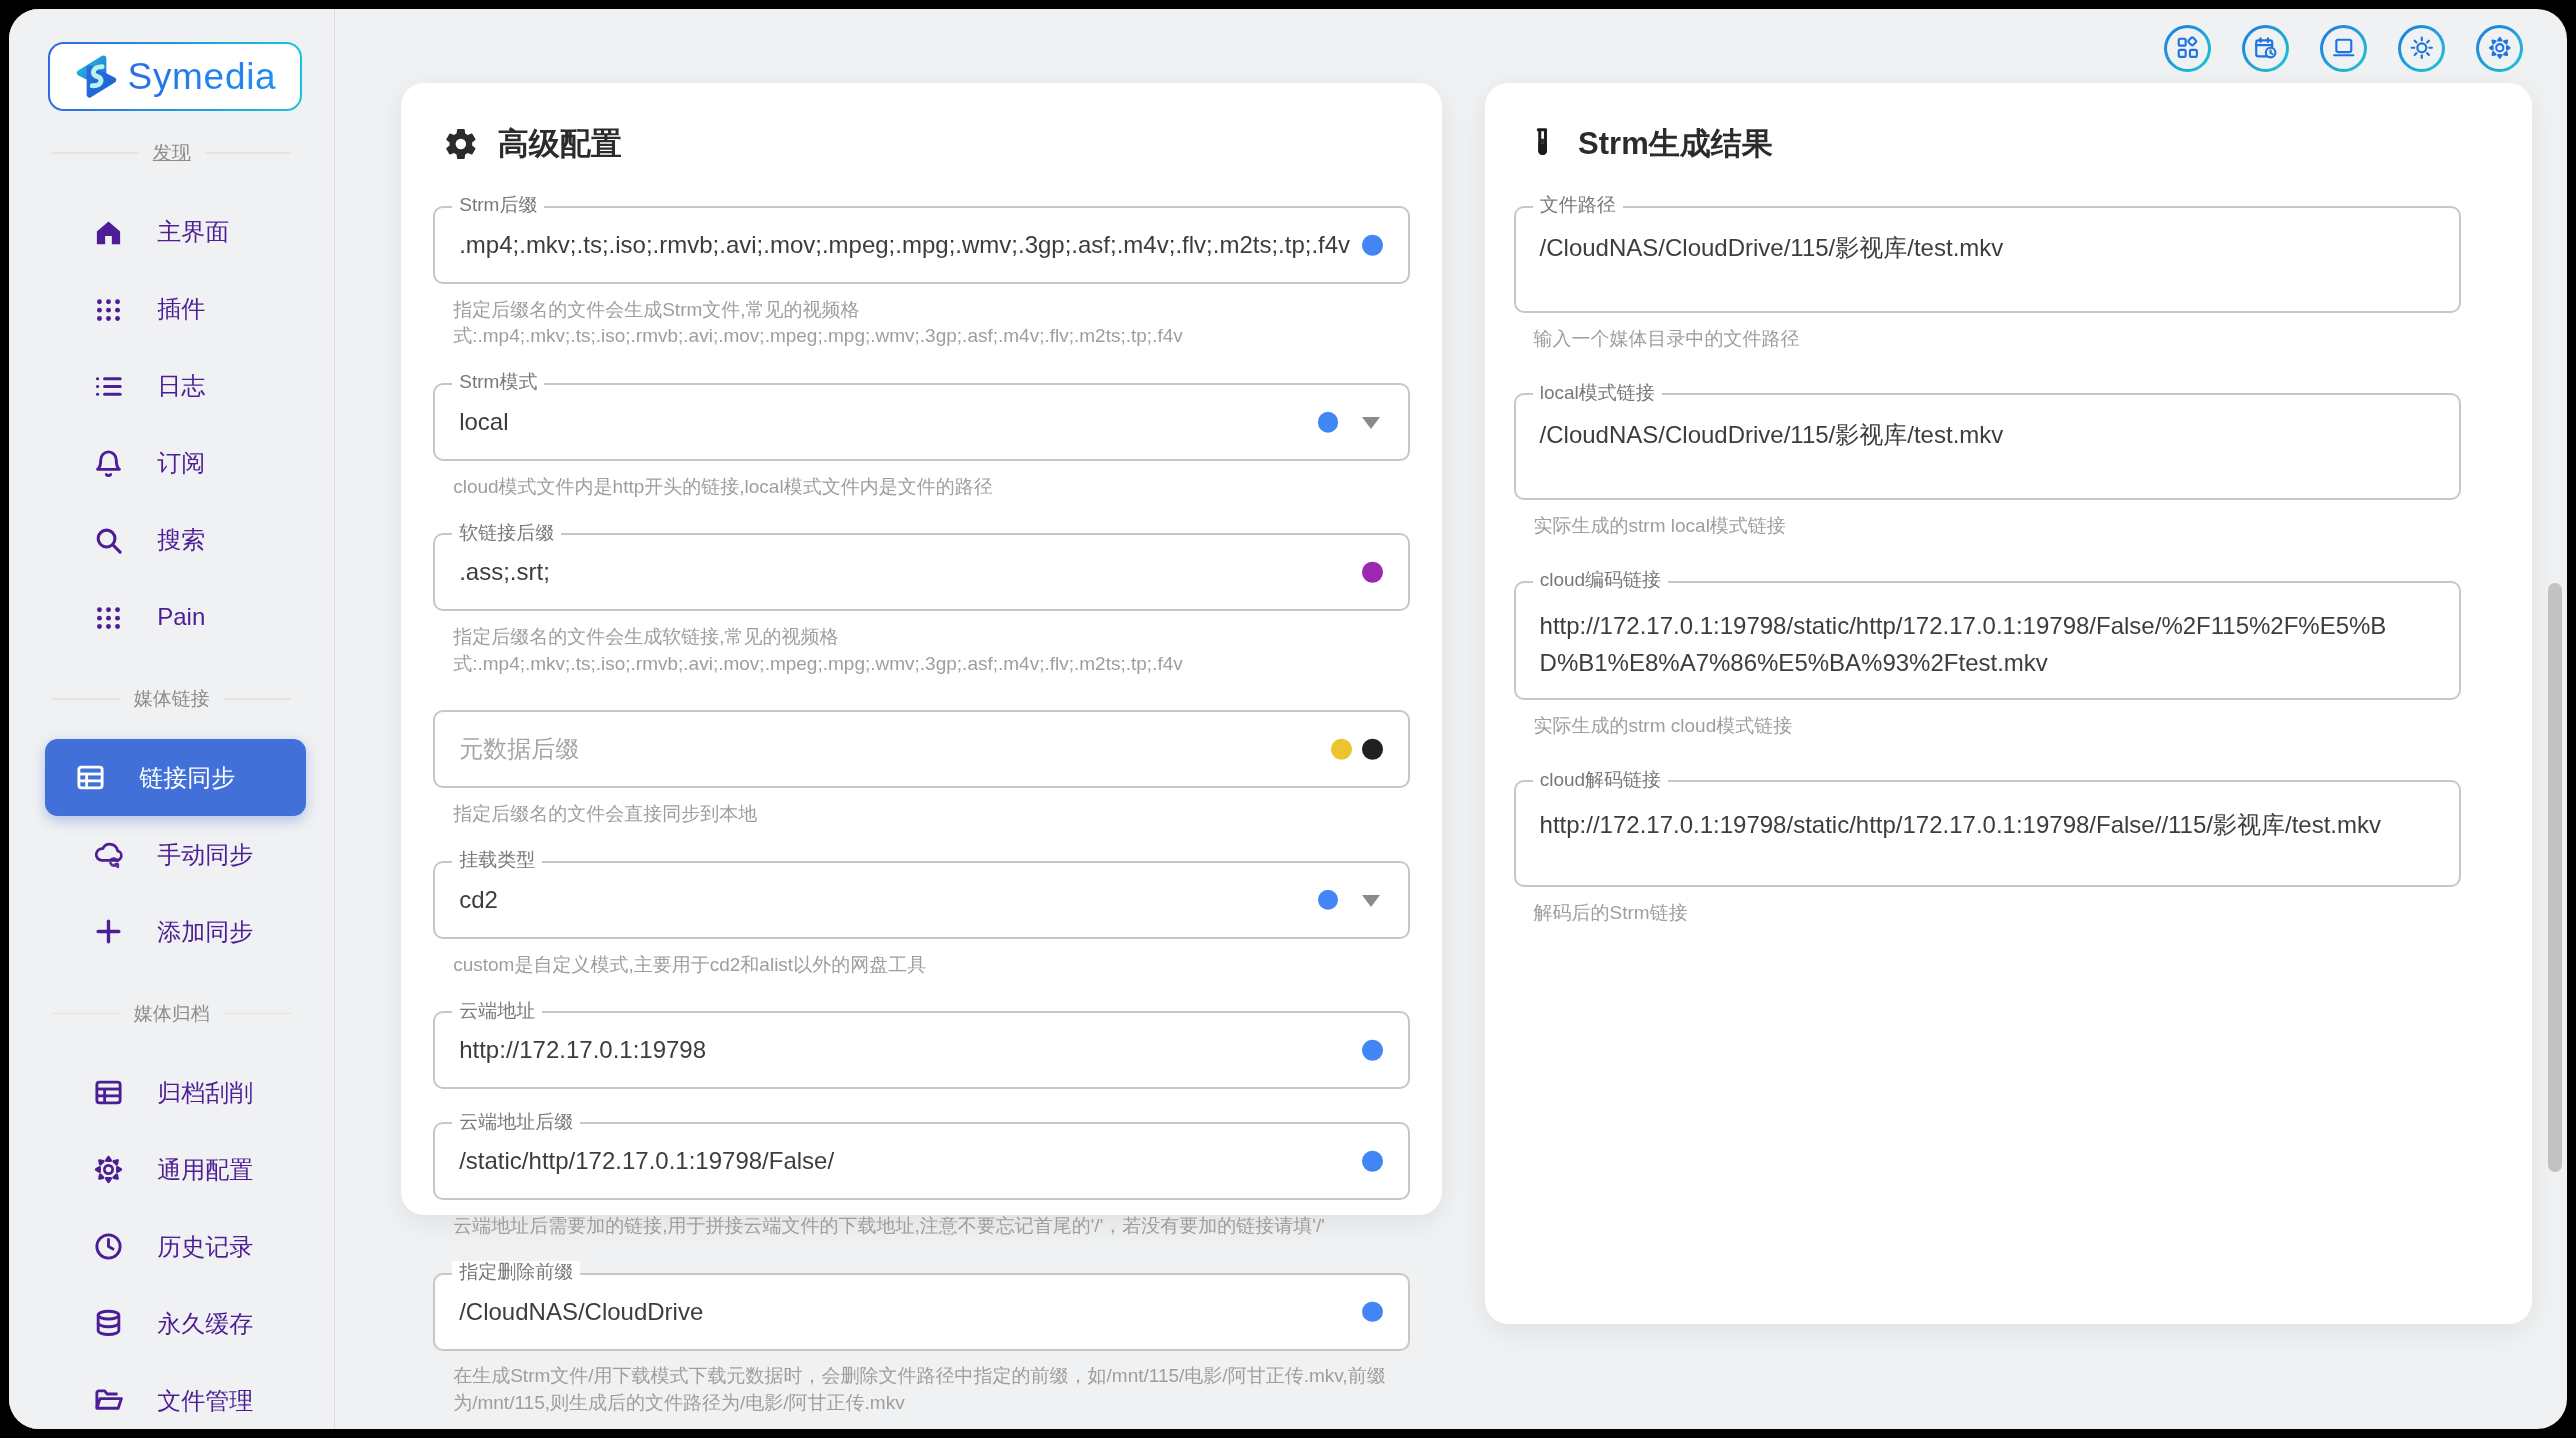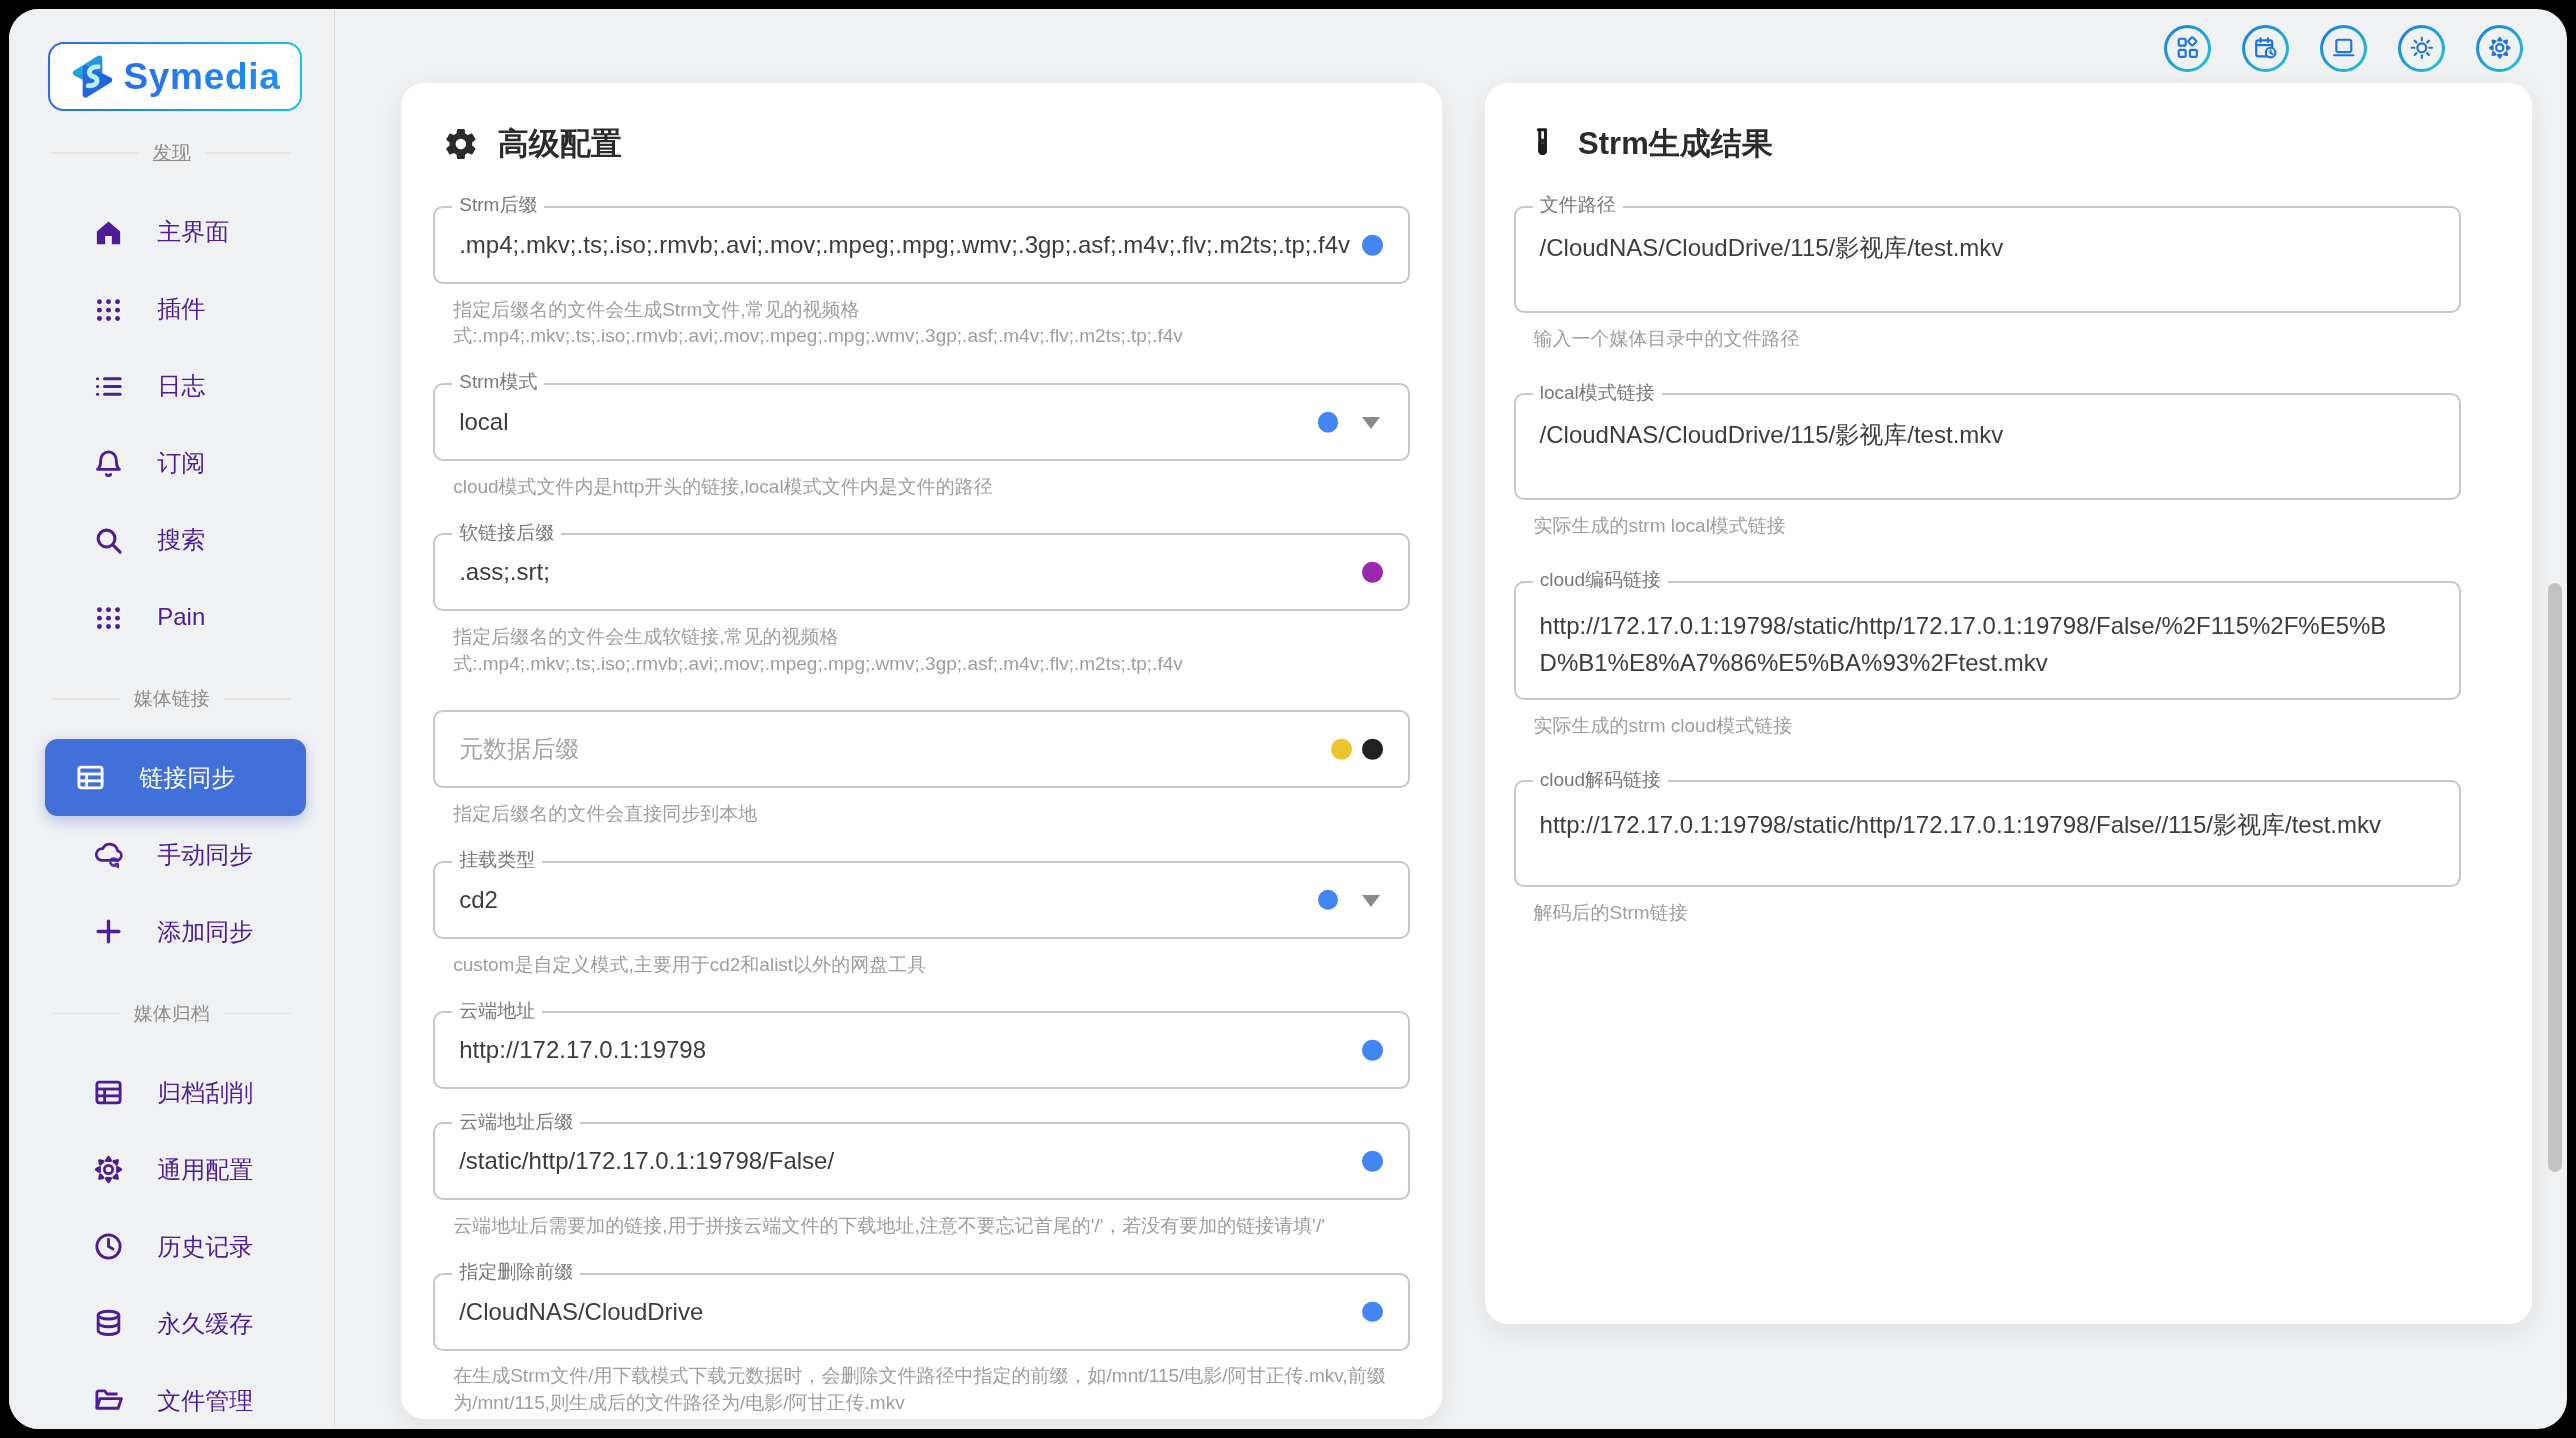--- a/index.html
+++ b/index.html
@@ -4,39 +4,39 @@
 <style>
   html,body{margin:0;padding:0;background:#000;}
   body{width:2576px;height:1439px;position:relative;font-family:"Liberation Sans","DejaVu Sans",sans-serif;overflow:hidden;}
   .frame{position:absolute;left:9.2px;top:9.2px;width:2558px;height:1420px;background:#f0f1f2;border-radius:30px;overflow:hidden;}
 
   
   .sidebar{position:absolute;left:0;top:0;width:325px;height:100%;background:#f0f1f2;border-right:1.4px solid #dcdcdc;}
   .logo-box{position:absolute;left:39px;top:33px;width:250px;height:65px;border-radius:15.6px;
     background:linear-gradient(#fff,#fff) padding-box,linear-gradient(90deg,#2e6ae0,#17c5d9) border-box;
     border:2.8px solid transparent;display:flex;align-items:center;justify-content:center;gap:8.5px;}
-  .logo-text{font-size:37px;font-weight:bold;letter-spacing:0.7px;
+  .logo-text{font-size:37px;font-weight:normal;letter-spacing:0.7px;
     background:linear-gradient(90deg,#2a6fe8,#1e8ff0);-webkit-background-clip:text;background-clip:text;color:transparent;}
   .nav{position:absolute;left:0;top:122px;width:100%;}
   .nav-section{height:44px;margin:21.3px 43px 18.5px 43px;display:flex;align-items:center;gap:14.2px;color:#8c8c8c;font-size:19px;}
   .nav-section:first-child{margin-top:0;text-decoration:underline;}
   .nav-section .line{flex:1;height:1.4px;background:#e3e3e3;}
   .nav-item{height:77px;display:flex;align-items:center;padding-left:84px;gap:33px;color:#4c1d95;font-size:24px;font-weight:500;cursor:pointer;}
   .nav-item svg{width:31px;height:31px;flex:0 0 31px;}
   .nav-item.active{background:#4170d8;color:#fff;border-radius:12.8px;margin:0 28.4px 0 36px;padding-left:30px;box-shadow:0 4.3px 12.8px rgba(65,112,216,.35);}
 
   
   .topbar{position:absolute;right:44px;top:15.6px;display:flex;gap:31px;}
   .circle-btn{width:47px;height:47px;border-radius:50%;padding:2.8px;background:linear-gradient(135deg,#1d78e2,#1fc9d2);box-sizing:border-box;cursor:pointer;}
   .circle-btn .inner{width:100%;height:100%;border-radius:50%;background:#f0f1f2;display:flex;align-items:center;justify-content:center;color:#1b74e0;}
   .circle-btn svg{width:25.6px;height:25.6px;}
 
   
   .card{position:absolute;background:#fff;border-radius:23px;box-shadow:0 7.1px 28.4px rgba(0,0,0,.07);box-sizing:border-box;}
-  .card-left{left:392px;top:74px;width:1041px;height:1336px;padding:28.4px 32px;}
+  .card-left{left:392px;top:74px;width:1041px;height:1132px;padding:28.4px 32px;}
   .card-right{left:1476px;top:74px;width:1047px;height:1241px;padding:28.4px 71px 28.4px 28.4px;}
   .card-header{display:flex;align-items:center;gap:18.5px;margin:11.4px 0 41px 10px;color:#2b2b2b;}
   .card-header svg{width:36px;height:36px;}
   .card-title{font-size:31px;font-weight:bold;color:#2b2b2b;}
 
   
   .fieldwrap{margin-bottom:33px;}
   .card-right .fieldwrap{margin-bottom:41px;}
   .field{position:relative;border:2.1px solid #c7c7c7;border-radius:10px;background:#fff;height:78px;box-sizing:border-box;}
   .field.tall{height:107px;}

